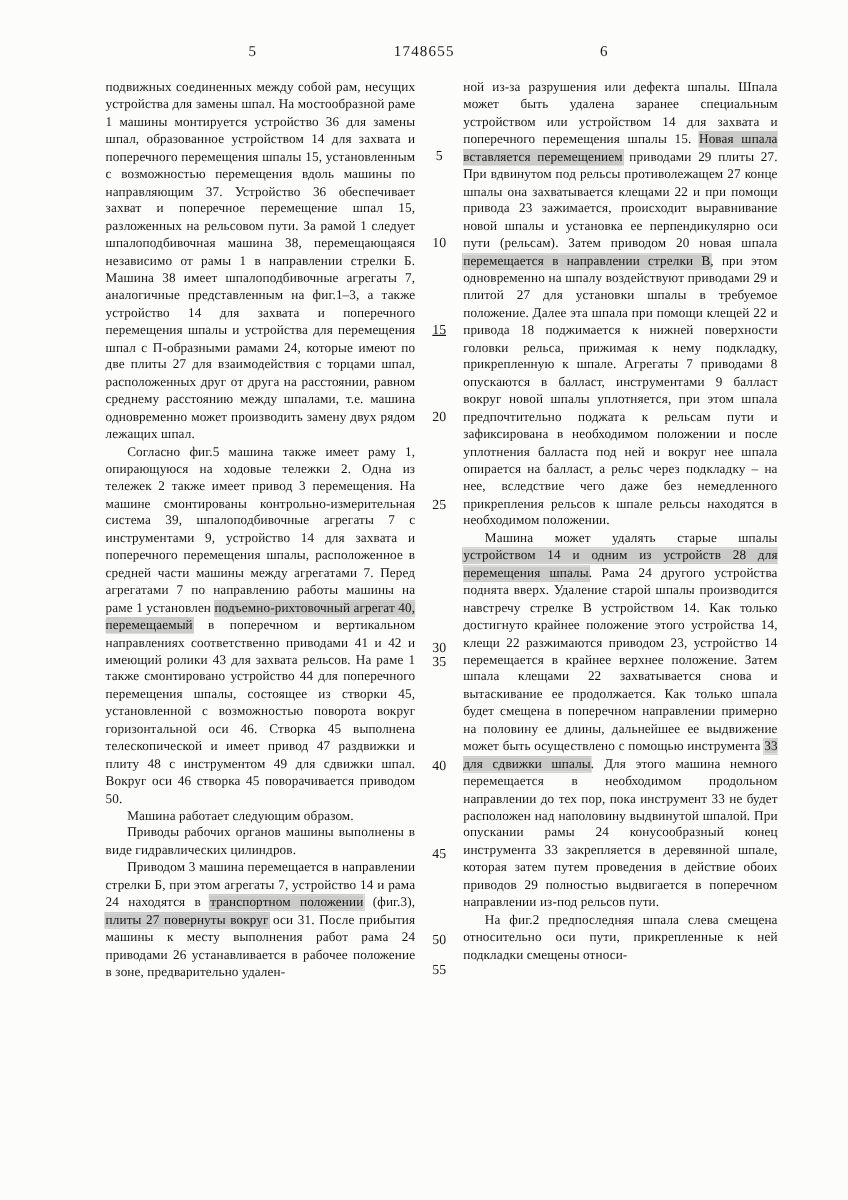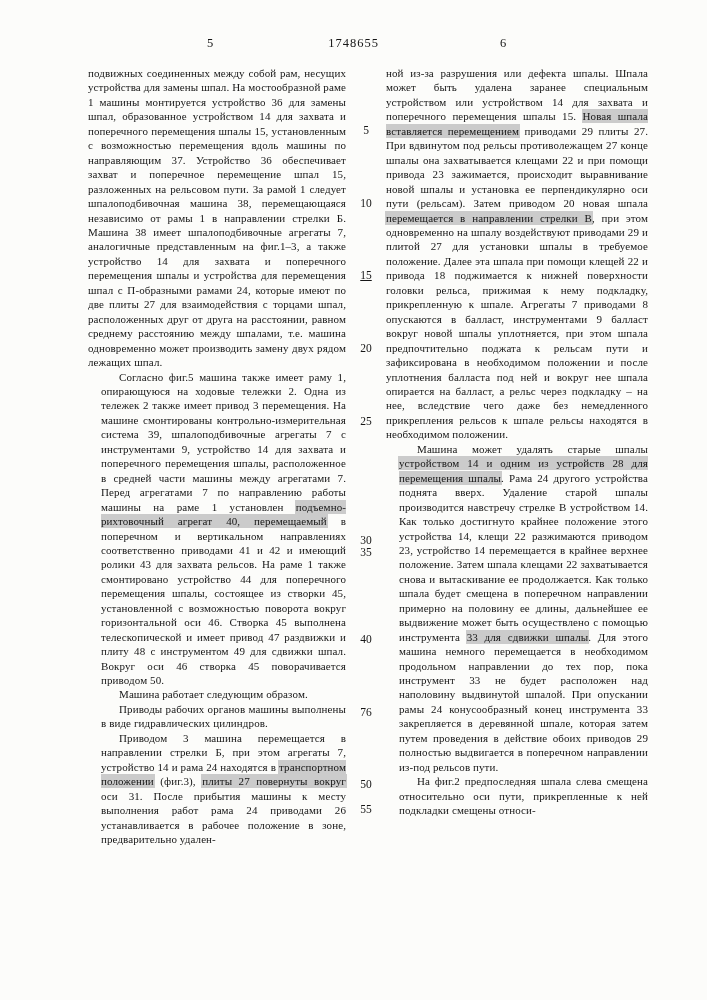--- a/index.html
+++ b/index.html
@@ -55,21 +55,20 @@
     letter-spacing: 0.1px;
   }
   .column.right-col {
     width: 262px;
   }
   .column p {
     margin: 0;
   }
   .column p.indent {
     text-indent: 18px;
-    margin-left: 13px;
   }
   .gutter {
     position: relative;
     width: 40px;
     flex: 0 0 40px;
   }
   .gnum {
     position: absolute;
     left: 50%;
     transform: translateX(-50%);
@@ -100,21 +99,21 @@
       </div>
     <div class="gutter">
         <span class="gnum" style="top: 57px;">5</span>
         <span class="gnum" style="top: 129.7px;">10</span>
         <span class="gnum" style="top: 202.4px; text-decoration: underline;">15</span>
         <span class="gnum" style="top: 275.1px; text-align: center;">20</span>
         <span class="gnum" style="top: 347.8px;">25</span>
         <span class="gnum" style="top: 420.5px; margin-top: 46px;">30</span>
         <span class="gnum" style="top: 479px;">35</span>
         <span class="gnum" style="top: 565.9px;">40</span>
-        <span class="gnum" style="top: 638.6px;">76</span>
+        <span class="gnum" style="top: 638.6px;">45</span>
         <span class="gnum" style="top: 711.3px;">50</span>
         <span class="gnum" style="top: 736px;">55</span>
       </div>
     <div class="column right-col">
         <p class="">ной из-за разрушения или дефекта шпалы. Шпала может быть удалена заранее специальным устройством или устройством 14 для захвата и поперечного перемещения шпалы 15. <span class="hl">Новая шпала вставляется перемещением</span> приводами 29 плиты 27. При вдвинутом под рельсы противолежащем 27 конце шпалы она захватывается клещами 22 и при помощи привода 23 зажимается, происходит выравнивание новой шпалы и установка ее перпендикулярно оси пути (рельсам). Затем приводом 20 новая шпала <span class="hl">перемещается в направлении стрелки В</span>, при этом одновременно на шпалу воздействуют приводами 29 и плитой 27 для установки шпалы в требуемое положение. Далее эта шпала при помощи клещей 22 и привода 18 поджимается к нижней поверхности головки рельса, прижимая к нему подкладку, прикрепленную к шпале. Агрегаты 7 приводами 8 опускаются в балласт, инструментами 9 балласт вокруг новой шпалы уплотняется, при этом шпала предпочтительно поджата к рельсам пути и зафиксирована в необходимом положении и после уплотнения балласта под ней и вокруг нее шпала опирается на балласт, а рельс через подкладку – на нее, вследствие чего даже без немедленного прикрепления рельсов к шпале рельсы находятся в необходимом положении.</p>
         <p class="indent">Машина может удалять старые шпалы <span class="hl">устройством 14 и одним из устройств 28 для перемещения шпалы</span>. Рама 24 другого устройства поднята вверх. Удаление старой шпалы производится навстречу стрелке В устройством 14. Как только достигнуто крайнее положение этого устройства 14, клещи 22 разжимаются приводом 23, устройство 14 перемещается в крайнее верхнее положение. Затем шпала клещами 22 захватывается снова и вытаскивание ее продолжается. Как только шпала будет смещена в поперечном направлении примерно на половину ее длины, дальнейшее ее выдвижение может быть осуществлено с помощью инструмента <span class="hl">33 для сдвижки шпалы</span>. Для этого машина немного перемещается в необходимом продольном направлении до тех пор, пока инструмент 33 не будет расположен над наполовину выдвинутой шпалой. При опускании рамы 24 конусообразный конец инструмента 33 закрепляется в деревянной шпале, которая затем путем проведения в действие обоих приводов 29 полностью выдвигается в поперечном направлении из-под рельсов пути.</p>
         <p class="indent">На фиг.2 предпоследняя шпала слева смещена относительно оси пути, прикрепленные к ней подкладки смещены относи-</p>
       </div>
   </div>
 </div>

